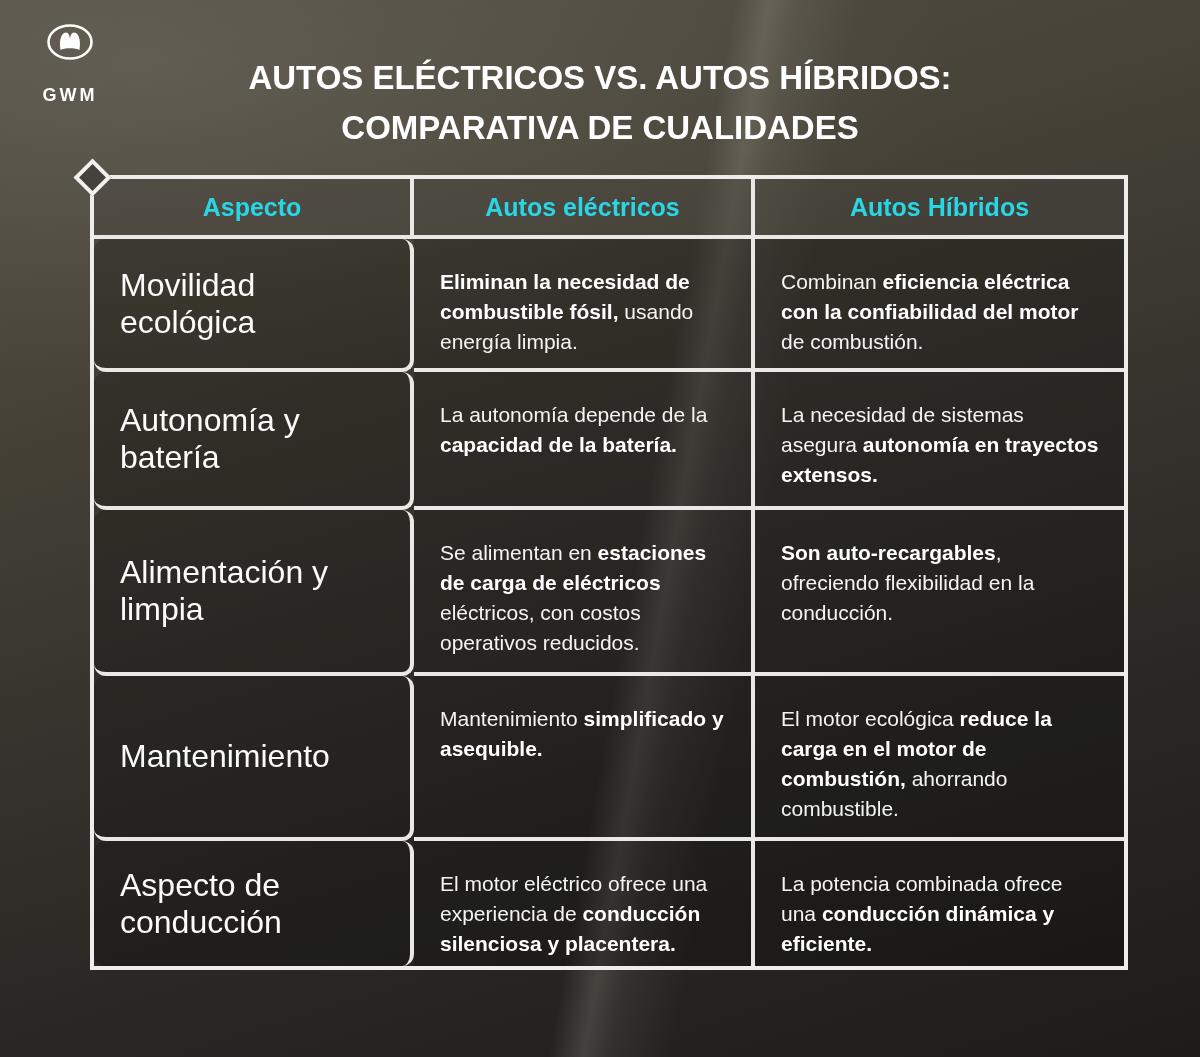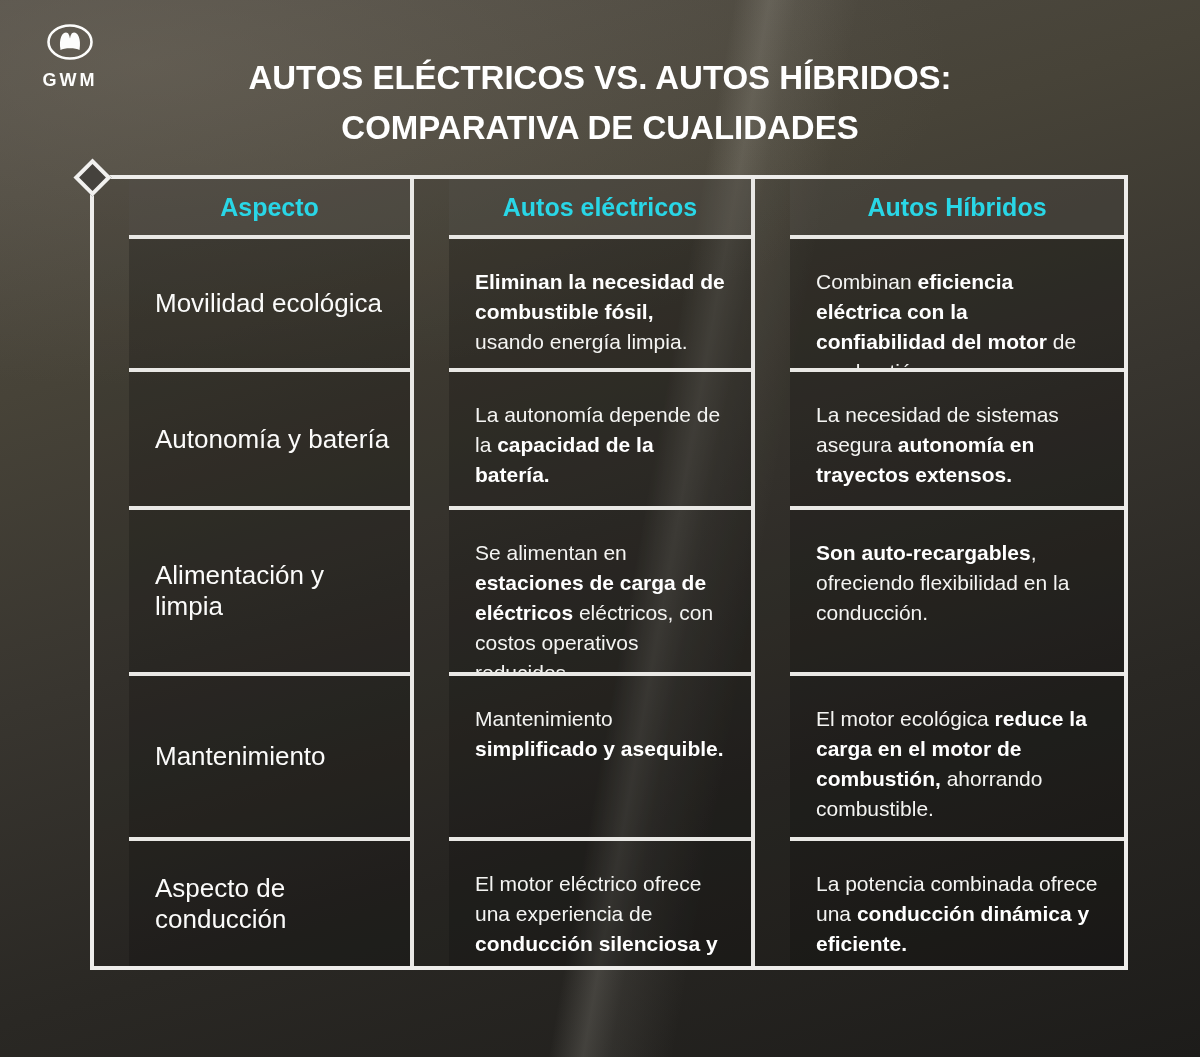--- a/index.html
+++ b/index.html
@@ -6,52 +6,51 @@
   body{
     width:1200px;height:1057px;position:relative;overflow:hidden;
     font-family:"Liberation Sans","DejaVu Sans",sans-serif;
     background:
       radial-gradient(1300px 520px at 12% 6%, rgba(128,120,106,0.38), transparent 62%),
       linear-gradient(100deg, transparent 0%, transparent 53%, rgba(196,193,182,0.20) 55.5%, rgba(196,193,182,0.09) 57.5%, transparent 62%),
       linear-gradient(163deg, #534f48 0%, #474338 28%, #38352f 50%, #2a2824 72%, #1d1c1a 100%);
   }
   .logo-wrap{position:absolute;left:34px;top:20px;width:72px;text-align:center;color:#fff;}
   .logo-wrap svg{display:block;margin:0 auto;}
-  .brand-name{font-weight:bold;font-size:18px;letter-spacing:3px;margin-top:2px;color:#fdfdfc;}
+  .brand-name{font-weight:bold;font-size:18px;letter-spacing:3px;margin-top:17px;color:#fdfdfc;}
   .title{
     position:absolute;left:0;top:52px;width:1200px;text-align:center;
     color:#ffffff;font-weight:800;font-size:34px;line-height:50px;letter-spacing:0px;
     transform:scaleX(0.97);
   }
   .tbl{
     position:absolute;left:90px;top:175px;width:1038px;height:795px;box-sizing:border-box;
     display:grid;
     grid-template-columns:320px 341px 1fr;
     grid-template-rows:60px 133px 138px 166px 165px 1fr;
     border:4px solid #eeedeb;
     background:rgba(12,12,11,0.10);
   }
   .tr{display:contents;}
   .td{
     box-sizing:border-box;overflow:hidden;
     border-right:4px solid #e9e8e5;border-bottom:4px solid #e9e8e5;
     background:rgba(10,10,9,0.22);
     color:#f4f4f2;
-    margin-left:35px;
   }
   .td.last-col{border-right:none;}
   .tr.last-row .td{border-bottom:none;}
   .th{
     display:flex;align-items:center;justify-content:center;
     font-weight:bold;font-size:25px;color:#29d6e6;
     background:rgba(82,79,74,0.35);
   }
   .aspect{
     display:flex;align-items:center;padding:0 20px 0 26px;
-    font-size:26px;font-weight:400;color:#fbfbfa;
+    font-size:32px;font-weight:400;color:#fbfbfa;border-radius:12px;
   }
   .body-cell{
     padding:28px 24px 0 26px;
     font-size:21px;line-height:30px;font-weight:400;
   }
   .body-cell b{font-weight:bold;color:#ffffff;}
   .diamond{
     position:absolute;left:-15px;top:-15px;width:19px;height:19px;
     border:4px solid #f2f1ef;background:#45423d;transform:rotate(45deg);
   }

